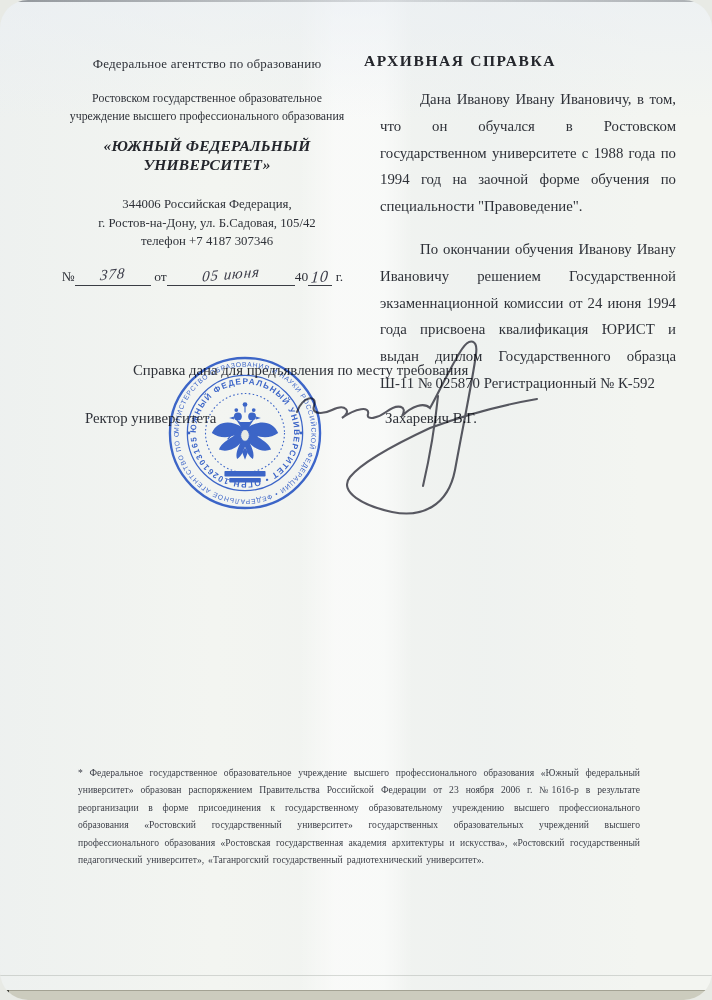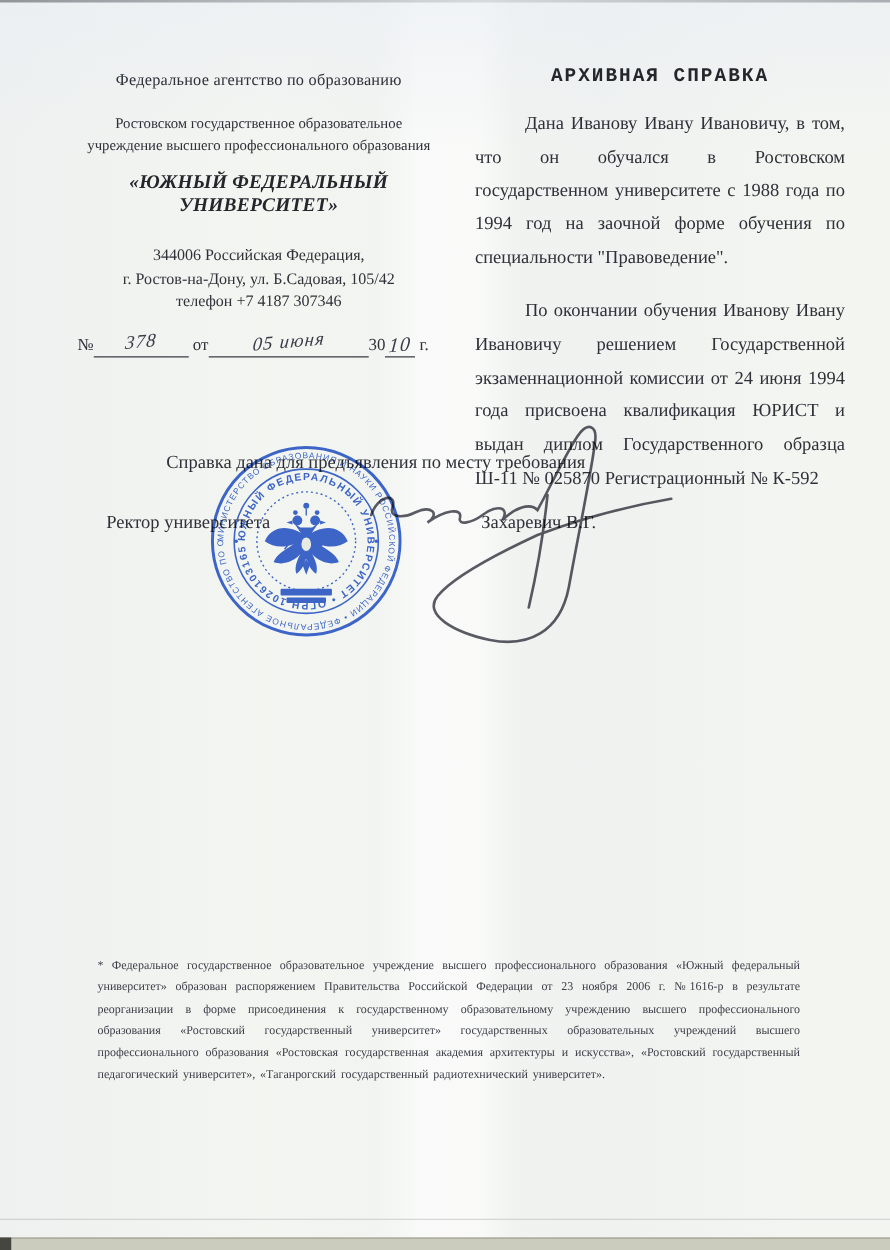--- a/index.html
+++ b/index.html
@@ -9,20 +9,21 @@
     background:#e8eae5;
   }
   .page{
     position:relative;width:712px;height:1000px;overflow:hidden;
     background:
       linear-gradient(180deg, rgba(233,238,244,.55) 0%, rgba(255,255,255,0) 12%),
       linear-gradient(90deg, rgba(255,255,255,0) 42%, rgba(255,255,255,.55) 47%, rgba(255,255,255,.55) 54%, rgba(255,255,255,0) 58%),
       linear-gradient(90deg, rgba(214,222,232,.18) 0%, rgba(255,255,255,0) 30%, rgba(214,222,232,.14) 68%, rgba(255,255,255,0) 90%),
       #f3f5f1;
     color:#2e3138;
+    border-radius:28px;
   }
   .scan-top-line{position:absolute;top:0;left:0;width:100%;height:2px;
     background:linear-gradient(90deg, rgba(70,75,82,.55), rgba(70,75,82,.15) 55%, rgba(70,75,82,.4));}
   .scan-fold-line{position:absolute;top:975px;left:0;width:100%;height:1px;background:rgba(150,155,148,.35);}
   .scan-bottom-strip{position:absolute;top:990px;left:0;width:100%;height:10px;
     background:#ccccbe;border-top:1px solid #a3a293;}
   .scan-corner-notch{position:absolute;top:990px;left:0;width:9px;height:10px;background:#45463f;}
 
   
   .col-left{position:absolute;left:58px;top:56px;width:298px;text-align:center;}
@@ -33,21 +34,21 @@
   .number-line{margin-top:16px;text-align:left;font-size:13.5px;padding-left:4px;white-space:nowrap;}
   .blank{display:inline-block;border-bottom:1px solid #3a3d44;text-align:center;position:relative;}
   .blank.b1{min-width:76px;}
   .blank.b2{min-width:128px;}
   .blank.b3{min-width:24px;}
   .hand{display:inline-block;font-style:italic;color:#3b3c49;transform:rotate(-5deg) skewX(-10deg);
     font-size:15px;position:relative;top:-2px;letter-spacing:1px;}
   .hand.small{font-size:16px;top:1px;}
 
   .col-right{position:absolute;left:364px;top:52px;width:328px;}
-  .cert-title{font-size:15.5px;font-weight:bold;letter-spacing:1.6px;text-align:center;color:#24262c;font-family:Liberation Mono, monospace;}
+  .cert-title{font-size:15.5px;font-weight:bold;letter-spacing:1.6px;color:#24262c;}
   .cert-body p{margin:16px;font-size:14.8px;line-height:26.8px;text-align:justify;text-align-last:left;text-indent:40px;}
   .cert-body p:first-child{margin-top:16px;}
 
   
   .validity{position:absolute;left:133px;top:362px;font-size:14.8px;}
   .rector-row{position:absolute;left:0;top:410px;width:712px;font-size:14.8px;}
   .rector-title{position:absolute;left:85px;top:0;}
   .rector-name{position:absolute;left:385px;top:0;}
 
   .stamp{position:absolute;left:166px;top:354px;width:158px;height:158px;mix-blend-mode:multiply;opacity:.92;}
@@ -68,21 +69,21 @@
     <div class="agency">Федеральное агентство по образованию</div>
     <div class="institution">Ростовском государственное образовательное учреждение высшего профессионального образования</div>
     <div class="uni-name">«ЮЖНЫЙ ФЕДЕРАЛЬНЫЙ УНИВЕРСИТЕТ»</div>
     <div class="address">
       <div>344006 Российская Федерация,</div>
       <div>г. Ростов-на-Дону, ул. Б.Садовая, 105/42</div>
       <div>телефон +7 4187 307346</div>
     </div>
     <div class="number-line">
       <span>№</span><span class="blank b1"><span class="hand">378</span></span>
-      <span>от</span><span class="blank b2"><span class="hand">05 июня</span></span><span>30</span><span class="blank b3"><span class="hand small">10</span></span> <span>г.</span>
+      <span>от</span><span class="blank b2"><span class="hand">05 июня</span></span><span>40</span><span class="blank b3"><span class="hand small">10</span></span> <span>г.</span>
     </div>
   </div>
 
   <div class="col-right">
     <div class="cert-title">АРХИВНАЯ СПРАВКА</div>
     <div class="cert-body">
       <p>Дана Иванову Ивану Ивановичу, в том, что он обучался в Ростовском государственном университете с 1988 года по 1994 год на заочной форме обучения по специальности "Правоведение".</p>
       <p>По окончании обучения Иванову Ивану Ивановичу решением Государственной экзаменнационной комиссии от 24 июня 1994 года присвоена квалификация ЮРИСТ и выдан диплом Государственного образца Ш-11 № 025870 Регистрационный № К-592</p>
     </div>
   </div>

